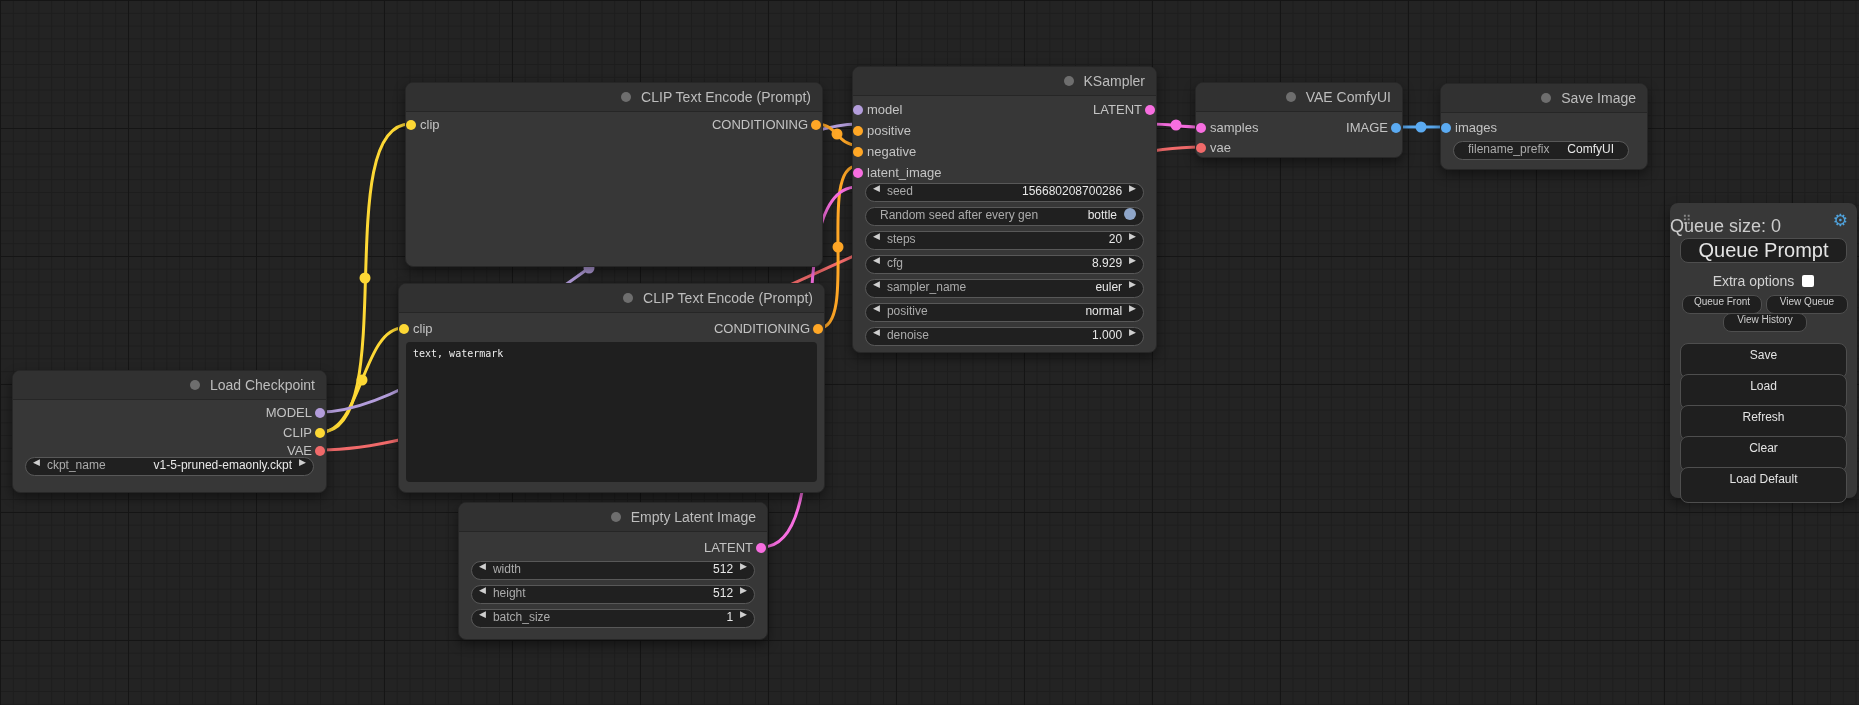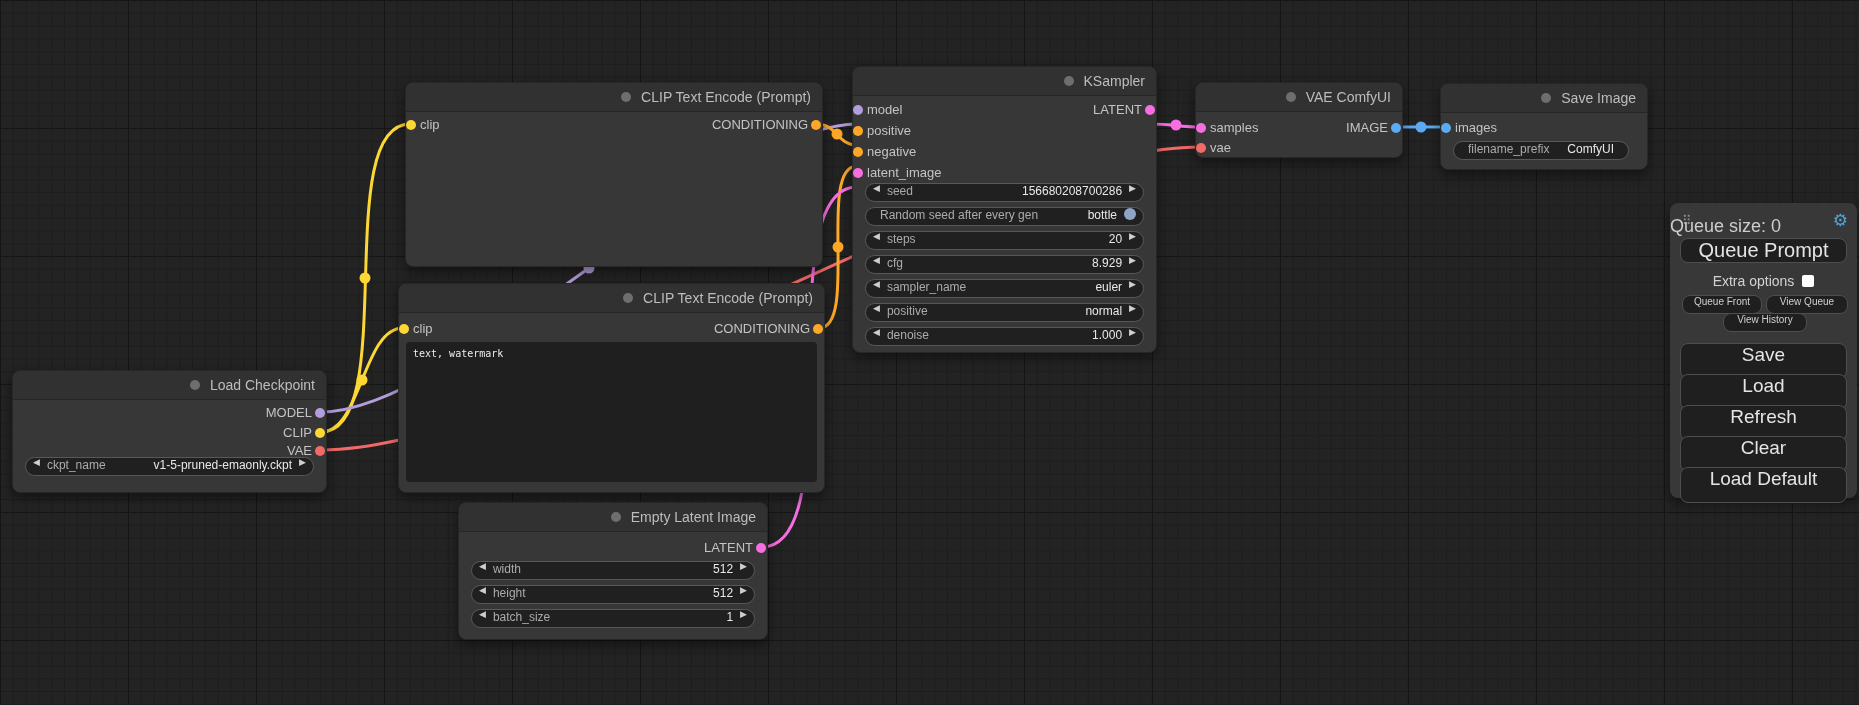--- a/index.html
+++ b/index.html
@@ -57,21 +57,21 @@
     position:absolute;z-index:3;left:1670px;top:203px;width:187px;height:295px;
     background:#383838;border-radius:8px;box-shadow:0 5px 12px rgba(0,0,0,.45);
   }
   .qhandle{position:absolute;left:12px;top:10px;color:#8a8a8a;font-size:13px;letter-spacing:-1px;cursor:grab;}
   .qsize{position:absolute;left:0;right:0;top:13px;text-align:left;color:#cccccc;font-size:18px;}
   .qgear{position:absolute;right:9px;top:9px;color:#4fa3dd;font-size:17px;line-height:1;}
   .qbtn{
     position:absolute;left:10px;right:10px;background:#1f1f1f;border:1px solid #4e4e4e;
     border-radius:8px;color:#e4e4e4;text-align:center;box-sizing:border-box;cursor:pointer;
   }
-  .qbtn.big{height:36px;line-height:22px;font-size:19px;}
+  .qbtn.big{height:36px;line-height:22px;font-size:12px;}
   .qprompt{top:35px;height:25px;line-height:23px;font-size:20px;}
   .extra-row{position:absolute;left:0;right:0;top:70px;height:15px;display:flex;align-items:center;justify-content:center;gap:8px;}
   .extra-label{color:#d2d2d2;font-size:14px;}
   .qcheckbox{width:12px;height:12px;background:#ffffff;border-radius:2px;flex:0 0 auto;cursor:pointer;}
   .pill{
     position:absolute;background:#1f1f1f;border:1px solid #4e4e4e;border-radius:8px;
     color:#cfcfcf;font-size:10px;text-align:center;height:19px;line-height:12px;box-sizing:border-box;cursor:pointer;
   }
 </style>
 </head>

